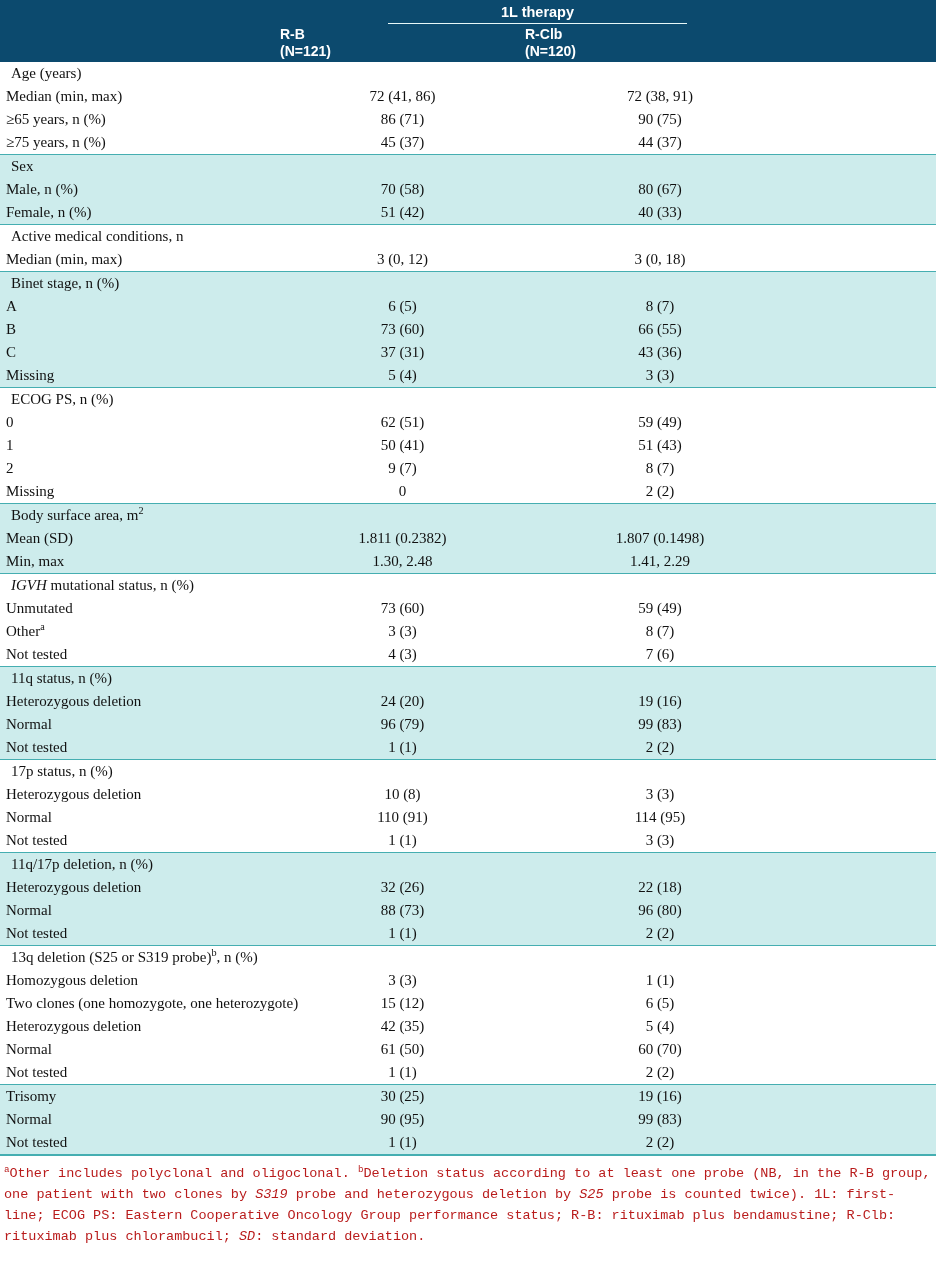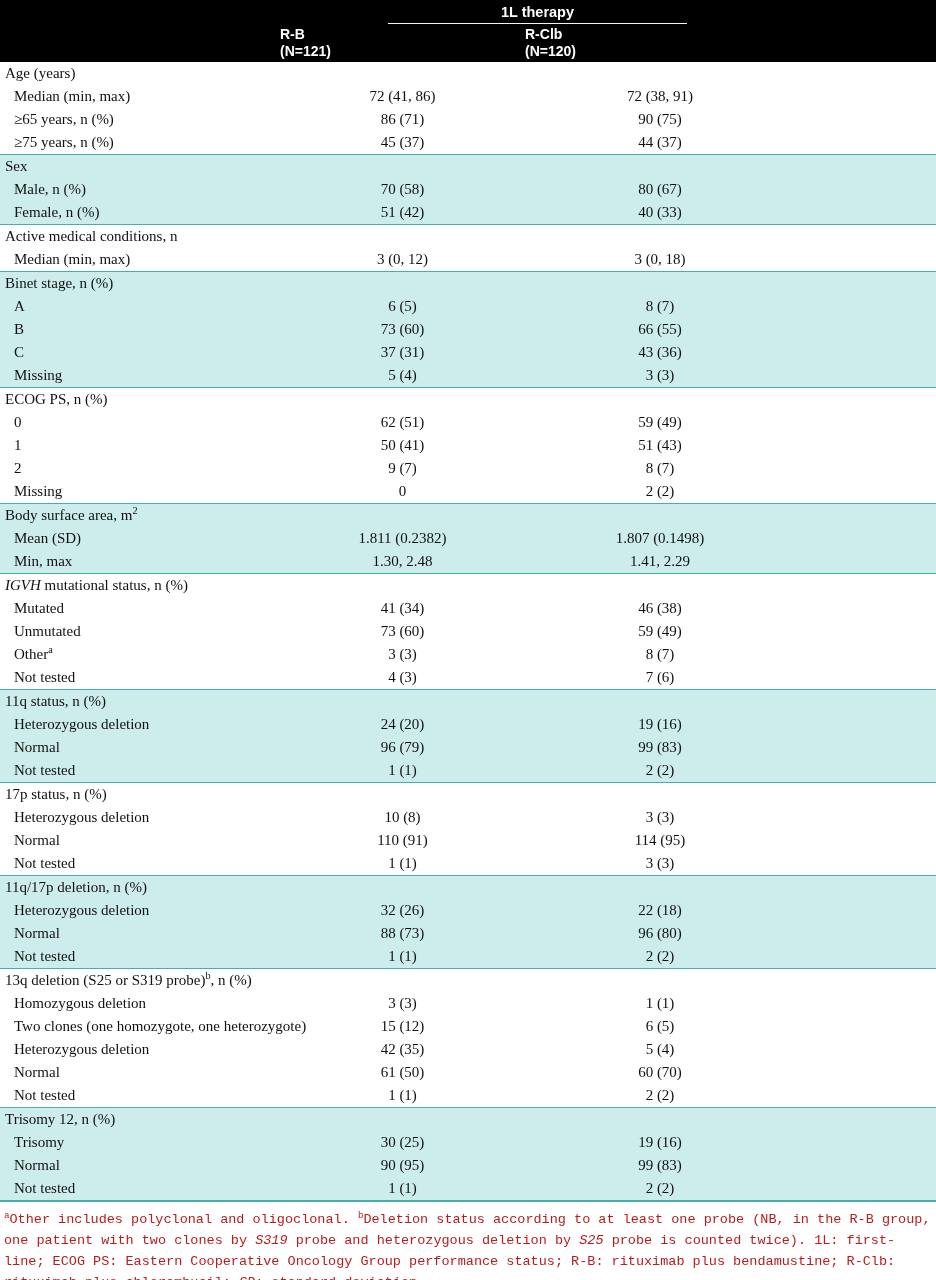--- a/index.html
+++ b/index.html
@@ -5,35 +5,35 @@
   html,body{margin:0;padding:0;background:#ffffff;}
   body{width:936px;font-family:"Liberation Serif","DejaVu Serif",serif;color:#111;}
   .page{width:936px;}
 
   table.tbl{width:936px;border-collapse:collapse;table-layout:fixed;}
   col.c-label{width:280px;}
   col.c-rb{width:245px;}
   col.c-rclb{width:270px;}
   col.c-fill{width:141px;}
 
-  thead th{background:#000000;padding:0;font-weight:bold;
+  thead th{background:#0c4a6e;padding:0;font-weight:bold;
            font-family:"Liberation Sans","DejaVu Sans",sans-serif;color:#ffffff;}
   tr.h1 th{height:24px;vertical-align:bottom;}
   tr.h2 th{height:38px;vertical-align:top;}
   .grpwrap{text-align:center;font-size:14.5px;line-height:17px;}
   .grpline{height:0;border-bottom:1.5px solid #e8f8f8;width:58%;margin:2px auto 0 auto;}
   .colhead{text-align:left;font-size:14px;line-height:17px;padding-top:2px;}
 
   tbody td{height:23px;padding:0;font-size:15px;vertical-align:middle;background:#ffffff;}
   tbody.shaded td{background:#cdecec;}
   tbody.rule tr:first-child td{border-top:1.5px solid #45aeb1;margin-top:29px;}
   table.tbl{border-bottom:2px solid #45aeb1;}
 
-  td.sec{padding-left:5px;white-space:nowrap;}
-  td.rowlabel{padding-left:14px;white-space:nowrap;margin-left:48px;}
+  td.sec{padding-left:11px;white-space:nowrap;}
+  td.rowlabel{padding-left:6px;white-space:nowrap;margin-left:48px;}
   td.val{text-align:center;white-space:nowrap;}
   sup{font-size:68%;line-height:0;}
   em{font-style:italic;}
 
   .footnote{padding:7px 4px 4px 4px;font-size:13.5px;line-height:21px;color:#b91c1c;
             font-family:Liberation Mono, monospace;}
 </style>
 </head>
 <body>
 
@@ -197,26 +197,20 @@
           <td class="val">1.30, 2.48</td>
           <td class="val">1.41, 2.29</td>
           <td class="fill"></td>
         </tr>
       </tbody>
       <tbody class="rule">
         <tr>
           <td class="sec" colspan="4"><em>IGVH</em> mutational status, n (%)</td>
         </tr>
         <tr>
-          <td class="rowlabel">Mutated</td>
-          <td class="val">41 (34)</td>
-          <td class="val">46 (38)</td>
-          <td class="fill"></td>
-        </tr>
-        <tr>
           <td class="rowlabel">Unmutated</td>
           <td class="val">73 (60)</td>
           <td class="val">59 (49)</td>
           <td class="fill"></td>
         </tr>
         <tr>
           <td class="rowlabel">Other<sup>a</sup></td>
           <td class="val">3 (3)</td>
           <td class="val">8 (7)</td>
           <td class="fill"></td>
@@ -327,23 +321,20 @@
         </tr>
         <tr>
           <td class="rowlabel">Not tested</td>
           <td class="val">1 (1)</td>
           <td class="val">2 (2)</td>
           <td class="fill"></td>
         </tr>
       </tbody>
       <tbody class="shaded rule">
         <tr>
-          <td class="sec" colspan="4">Trisomy 12, n (%)</td>
-        </tr>
-        <tr>
           <td class="rowlabel">Trisomy</td>
           <td class="val">30 (25)</td>
           <td class="val">19 (16)</td>
           <td class="fill"></td>
         </tr>
         <tr>
           <td class="rowlabel">Normal</td>
           <td class="val">90 (95)</td>
           <td class="val">99 (83)</td>
           <td class="fill"></td>

